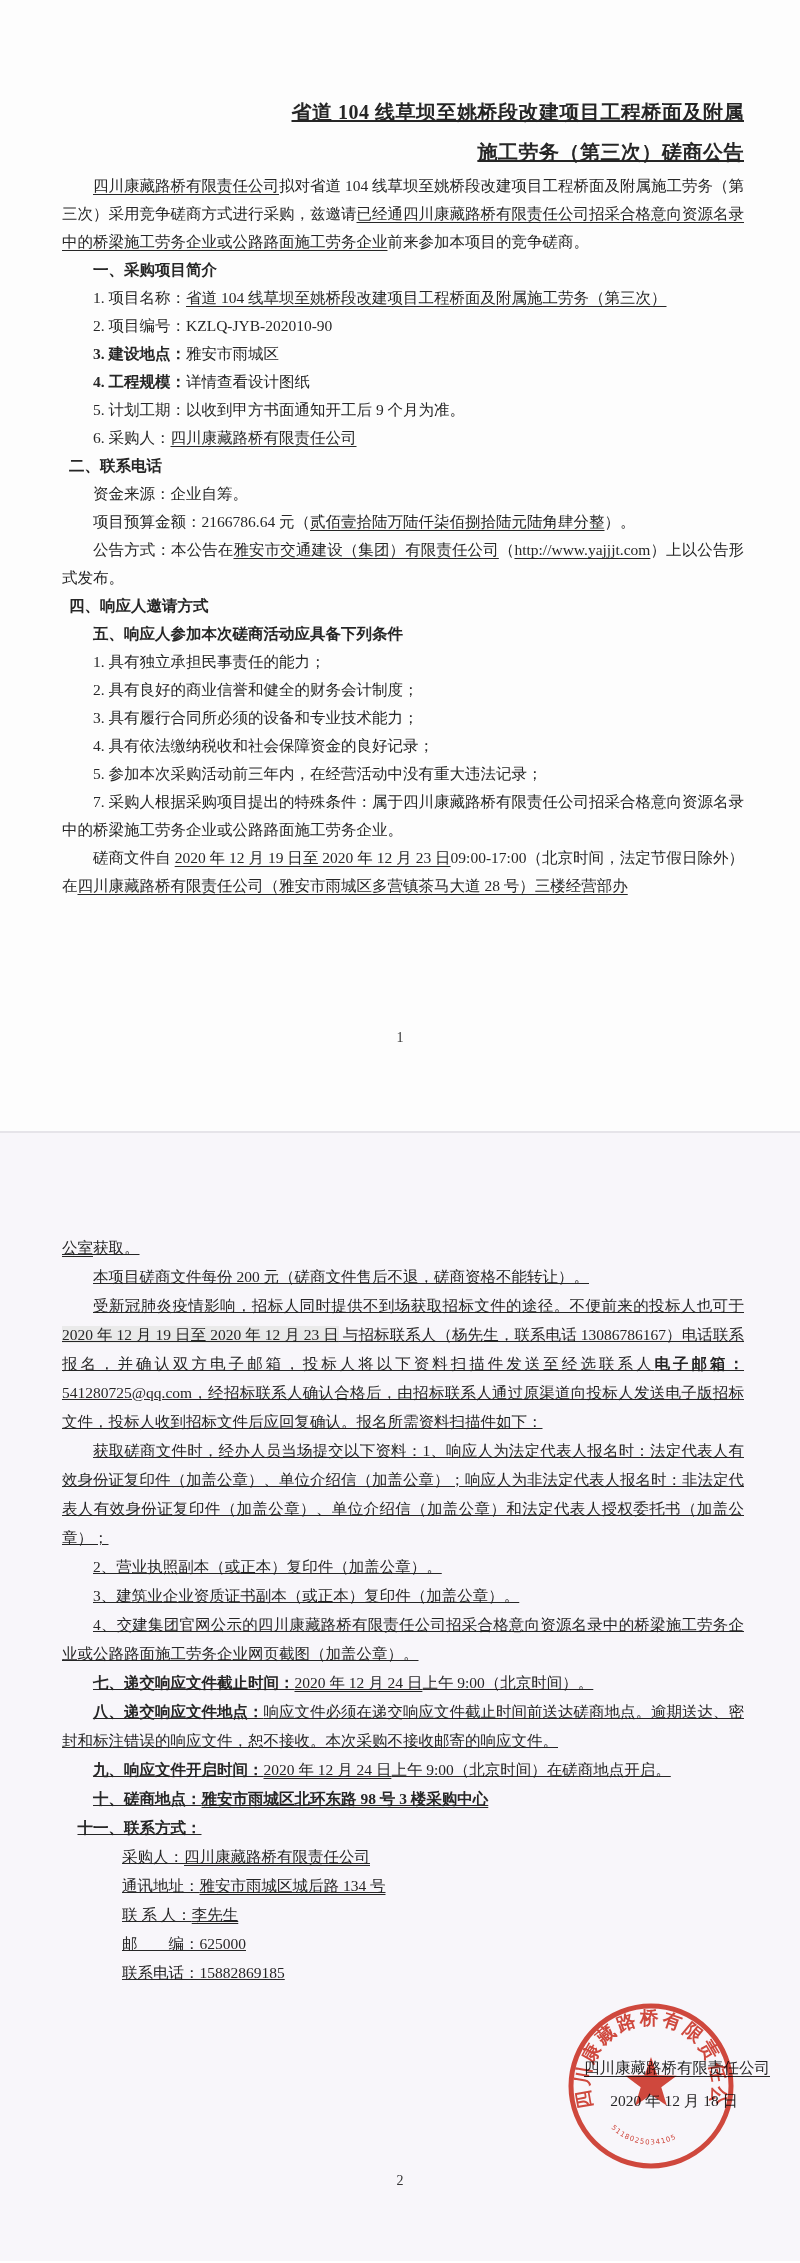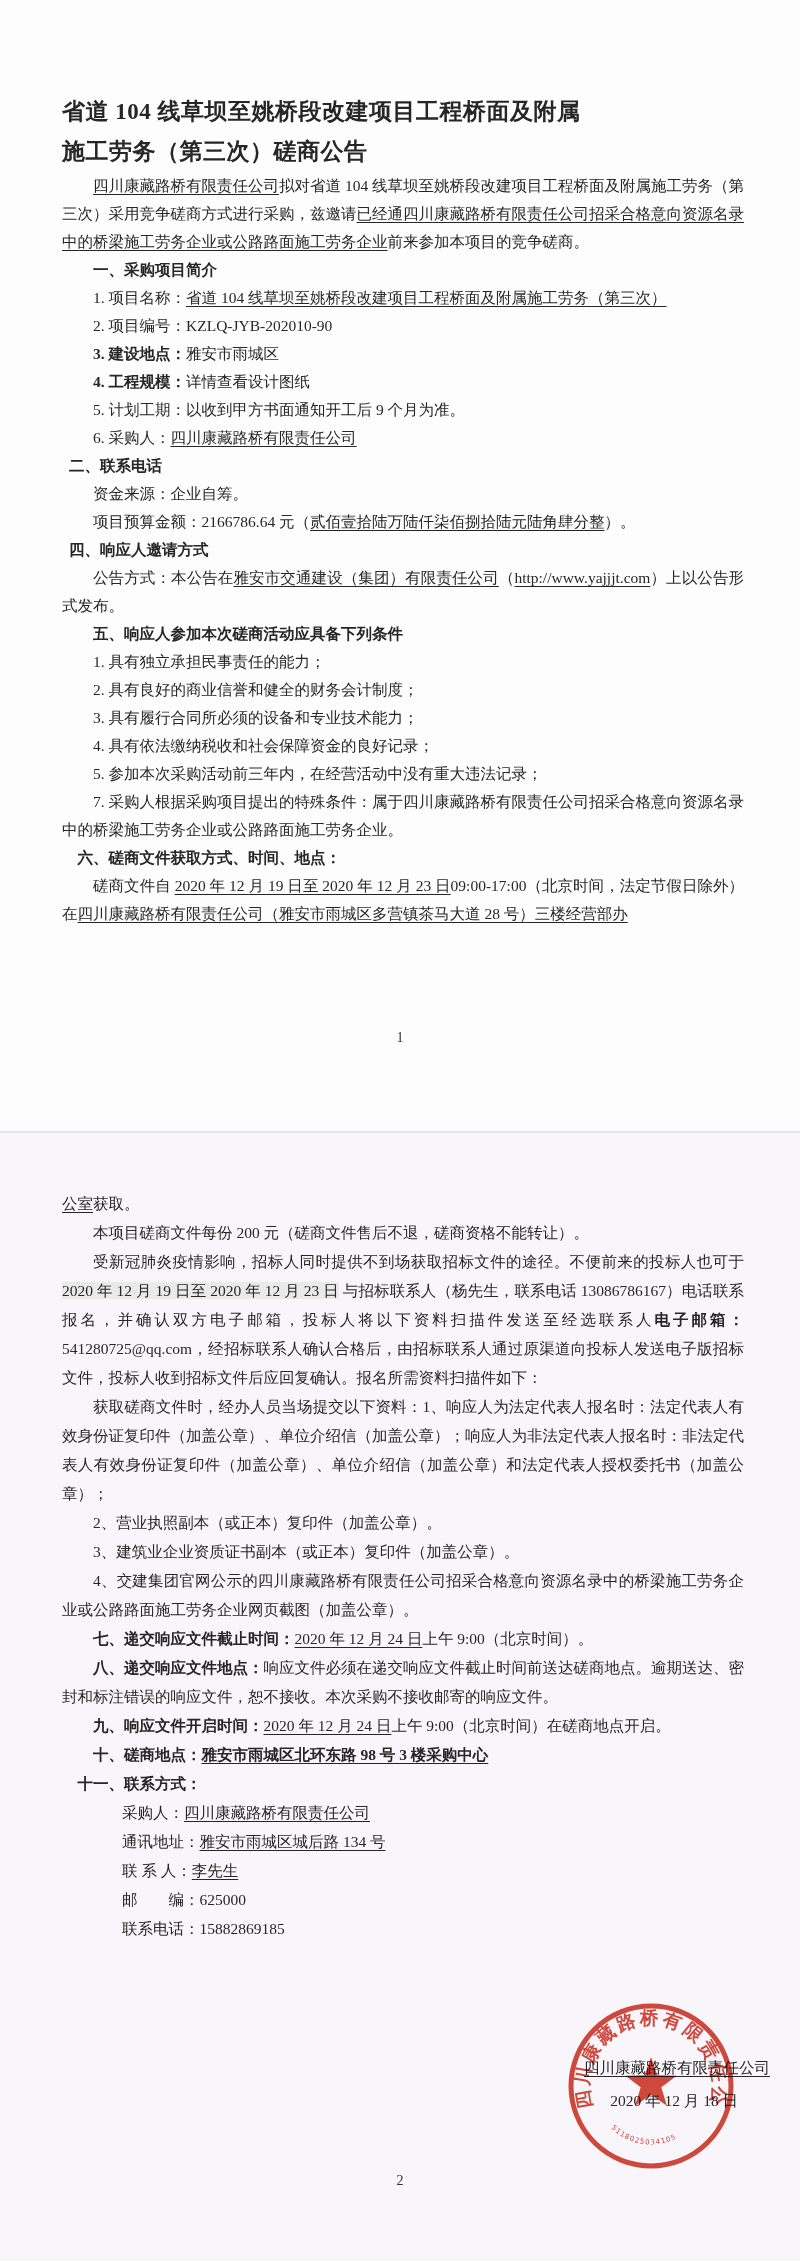--- a/index.html
+++ b/index.html
@@ -3,22 +3,22 @@
 <meta charset="utf-8">
 <style>
   html,body { margin:0; padding:0; background:#ffffff; }
   body { width:800px; }
   .page {
     position:relative; width:800px; box-sizing:border-box;
     font-family:"Liberation Serif","DejaVu Serif",serif;
     color:#262626;
   }
   #page-1 { height:1133px; background:#fdfdfd; border-bottom:2px solid #e6e4e9; padding:92px 56px 0 62px; }
-  #page-2 { height:1128px; background:#f8f6fa; padding:56px 56px 0 62px; }
-  .doc-title { text-align:left; font-weight:bold; font-size:23px; line-height:40px; letter-spacing:0.5px; }
+  #page-2 { height:1128px; background:#f8f6fa; padding:100px 56px 0 62px;text-decoration:underline; }
+  .doc-title { text-align:right; font-weight:bold; font-size:20px; line-height:40px; letter-spacing:0.5px;text-decoration:underline; }
   p.ln { margin:0; font-size:15.5px; line-height:28px; text-align:justify; }
   #page-2 p.ln { line-height:29px; }
   .mt14 { margin-top:14px; }
   .mt4 { margin-top:4px; }
   .mt6 { margin-top:6px; }
   .mt8 { margin-top:8px; }
   .ind { text-indent:2em; }
   .ind-s { text-indent:0.45em; }
   .ind-1 { text-indent:1em; }
   .contact { padding-left:60px; }
@@ -47,30 +47,29 @@
   <p class="ln ind"><span class="b">一、采购项目简介</span></p>
   <p class="ln ind"><span>1. 项目名称：</span><span class="u">省道 104 线草坝至姚桥段改建项目工程桥面及附属施工劳务（第三次）</span></p>
   <p class="ln ind"><span>2. 项目编号：KZLQ-JYB-202010-90</span></p>
   <p class="ln ind"><span class="b">3. 建设地点：</span><span>雅安市雨城区</span></p>
   <p class="ln ind"><span class="b">4. 工程规模：</span><span>详情查看设计图纸</span></p>
   <p class="ln ind"><span>5. 计划工期：以收到甲方书面通知开工后 9 个月为准。</span></p>
   <p class="ln ind"><span>6. 采购人：</span><span class="u">四川康藏路桥有限责任公司</span></p>
   <p class="ln ind-s"><span class="b">二、联系电话</span></p>
   <p class="ln ind"><span>资金来源：企业自筹。</span></p>
   <p class="ln ind"><span>项目预算金额：2166786.64 元（</span><span class="u">贰佰壹拾陆万陆仟柒佰捌拾陆元陆角肆分整</span><span>）。</span></p>
+  <p class="ln ind"><span>公告方式：本公告在</span><span class="u">雅安市交通建设（集团）有限责任公司</span><span>（</span><span class="u">http://www.yajjjt.com</span><span>）上以公告形式发布。</span></p>
   <p class="ln ind-s"><span class="b">四、响应人邀请方式</span></p>
-  <p class="ln ind"><span>公告方式：本公告在</span><span class="u">雅安市交通建设（集团）有限责任公司</span><span>（</span><span class="u">http://www.yajjjt.com</span><span>）上以公告形式发布。</span></p>
   <p class="ln ind"><span class="b">五、响应人参加本次磋商活动应具备下列条件</span></p>
   <p class="ln ind"><span>1. 具有独立承担民事责任的能力；</span></p>
   <p class="ln ind"><span>2. 具有良好的商业信誉和健全的财务会计制度；</span></p>
   <p class="ln ind"><span>3. 具有履行合同所必须的设备和专业技术能力；</span></p>
   <p class="ln ind"><span>4. 具有依法缴纳税收和社会保障资金的良好记录；</span></p>
   <p class="ln ind"><span>5. 参加本次采购活动前三年内，在经营活动中没有重大违法记录；</span></p>
   <p class="ln ind"><span>7. 采购人根据采购项目提出的特殊条件：属于四川康藏路桥有限责任公司招采合格意向资源名录中的桥梁施工劳务企业或公路路面施工劳务企业。</span></p>
-  <p class="ln ind-1"><span class="b">六、磋商文件获取方式、时间、地点：</span></p>
   <p class="ln ind"><span>磋商文件自 </span><span class="u">2020 年 12 月 19 日至 2020 年 12 月 23 日</span><span>09:00-17:00（北京时间，法定节假日除外）在</span><span class="u">四川康藏路桥有限责任公司（雅安市雨城区多营镇茶马大道 28 号）三楼经营部办</span></p>
   <div class="pagenum" id="p1num">1</div>
 </div>
 
 <div class="page" id="page-2">
   <p class="ln"><span class="u">公室</span><span>获取。</span></p>
   <p class="ln ind"><span>本项目磋商文件每份 200 元（磋商文件售后不退，磋商资格不能转让）。</span></p>
   <p class="ln ind"><span>受新冠肺炎疫情影响，招标人同时提供不到场获取招标文件的途径。不便前来的投标人也可于 </span><span class="hl">2020 年 12 月 19 日至 2020 年 12 月 23 日</span><span> 与招标联系人（杨先生，联系电话 13086786167）电话联系报名，并确认双方电子邮箱，投标人将以下资料扫描件发送至经选联系人</span><span class="b">电子邮箱：</span><span>541280725@qq.com，经招标联系人确认合格后，由招标联系人通过原渠道向投标人发送电子版招标文件，投标人收到招标文件后应回复确认。报名所需资料扫描件如下：</span></p>
   <p class="ln ind"><span>获取磋商文件时，经办人员当场提交以下资料：1、响应人为法定代表人报名时：法定代表人有效身份证复印件（加盖公章）、单位介绍信（加盖公章）；响应人为非法定代表人报名时：非法定代表人有效身份证复印件（加盖公章）、单位介绍信（加盖公章）和法定代表人授权委托书（加盖公章）；</span></p>
   <p class="ln ind mt4"><span>2、营业执照副本（或正本）复印件（加盖公章）。</span></p>

